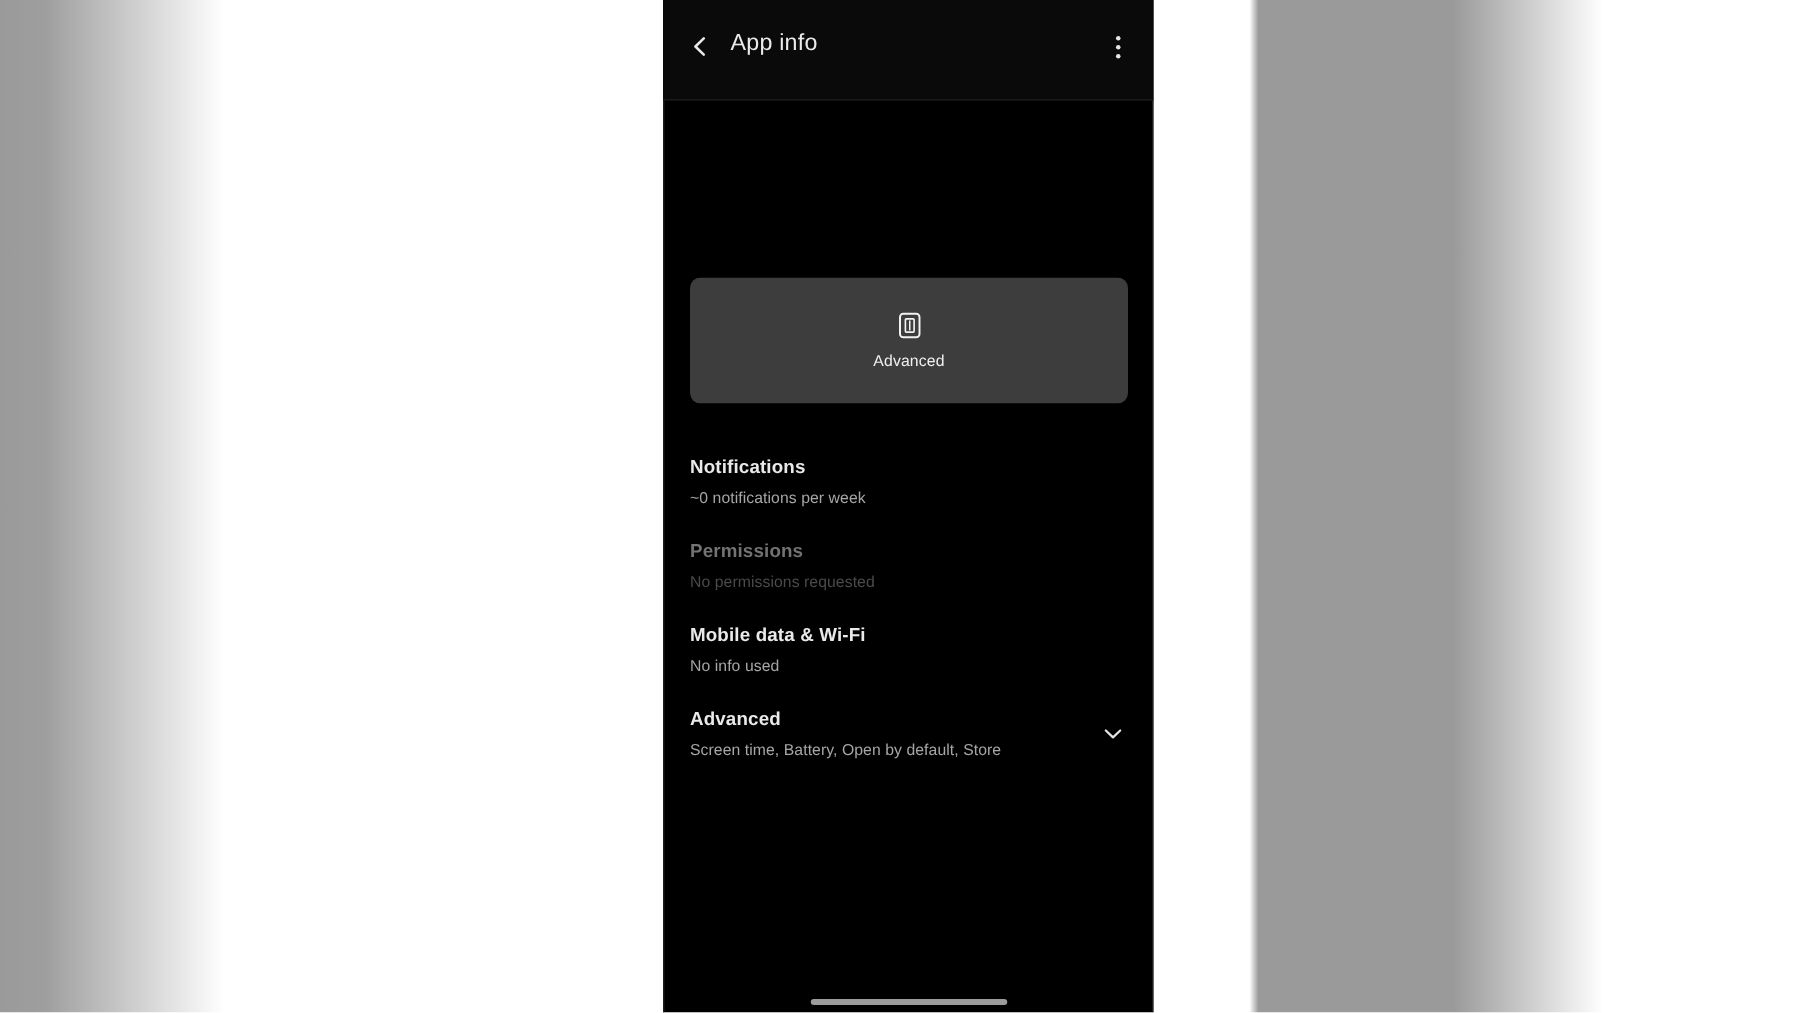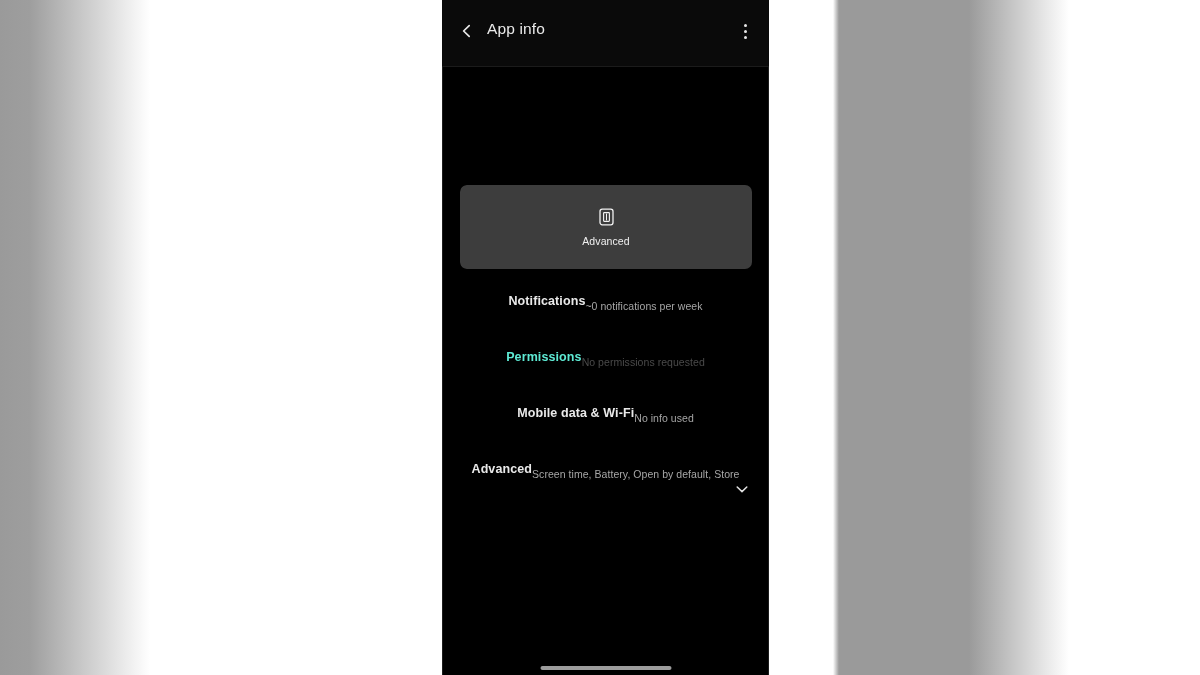--- a/index.html
+++ b/index.html
@@ -149,38 +149,38 @@
     left: 0;
     top: 293px;
     width: 327px;
   }
   .row {
     position: relative;
     padding: 0 18px;
     height: 56px;
     box-sizing: border-box;
     display: flex;
-    flex-direction: row;
+    flex-direction: column;
     justify-content: center;
   }
   .row-title {
     font-size: 12.5px;
     font-weight: bold;
     color: #e9e9e9;
     letter-spacing: 0.1px;
     line-height: 16px;
   }
   .row-sub {
     font-size: 10.5px;
     color: #a6a6a6;
     letter-spacing: 0.05px;
     line-height: 15px;
     margin-top: 6px;
   }
-  .row.dim .row-title { color: #5eead4; }
+  .row.dim .row-title { color: #737373; }
   .row.dim .row-sub   { color: #4a4a4a; }
 
   .row .chevron {
     position: absolute;
     right: 16px;
     top: 50%;
     transform: translateY(-50%);
     width: 22px; height: 22px;
     display: flex; align-items: center; justify-content: center;
   }

